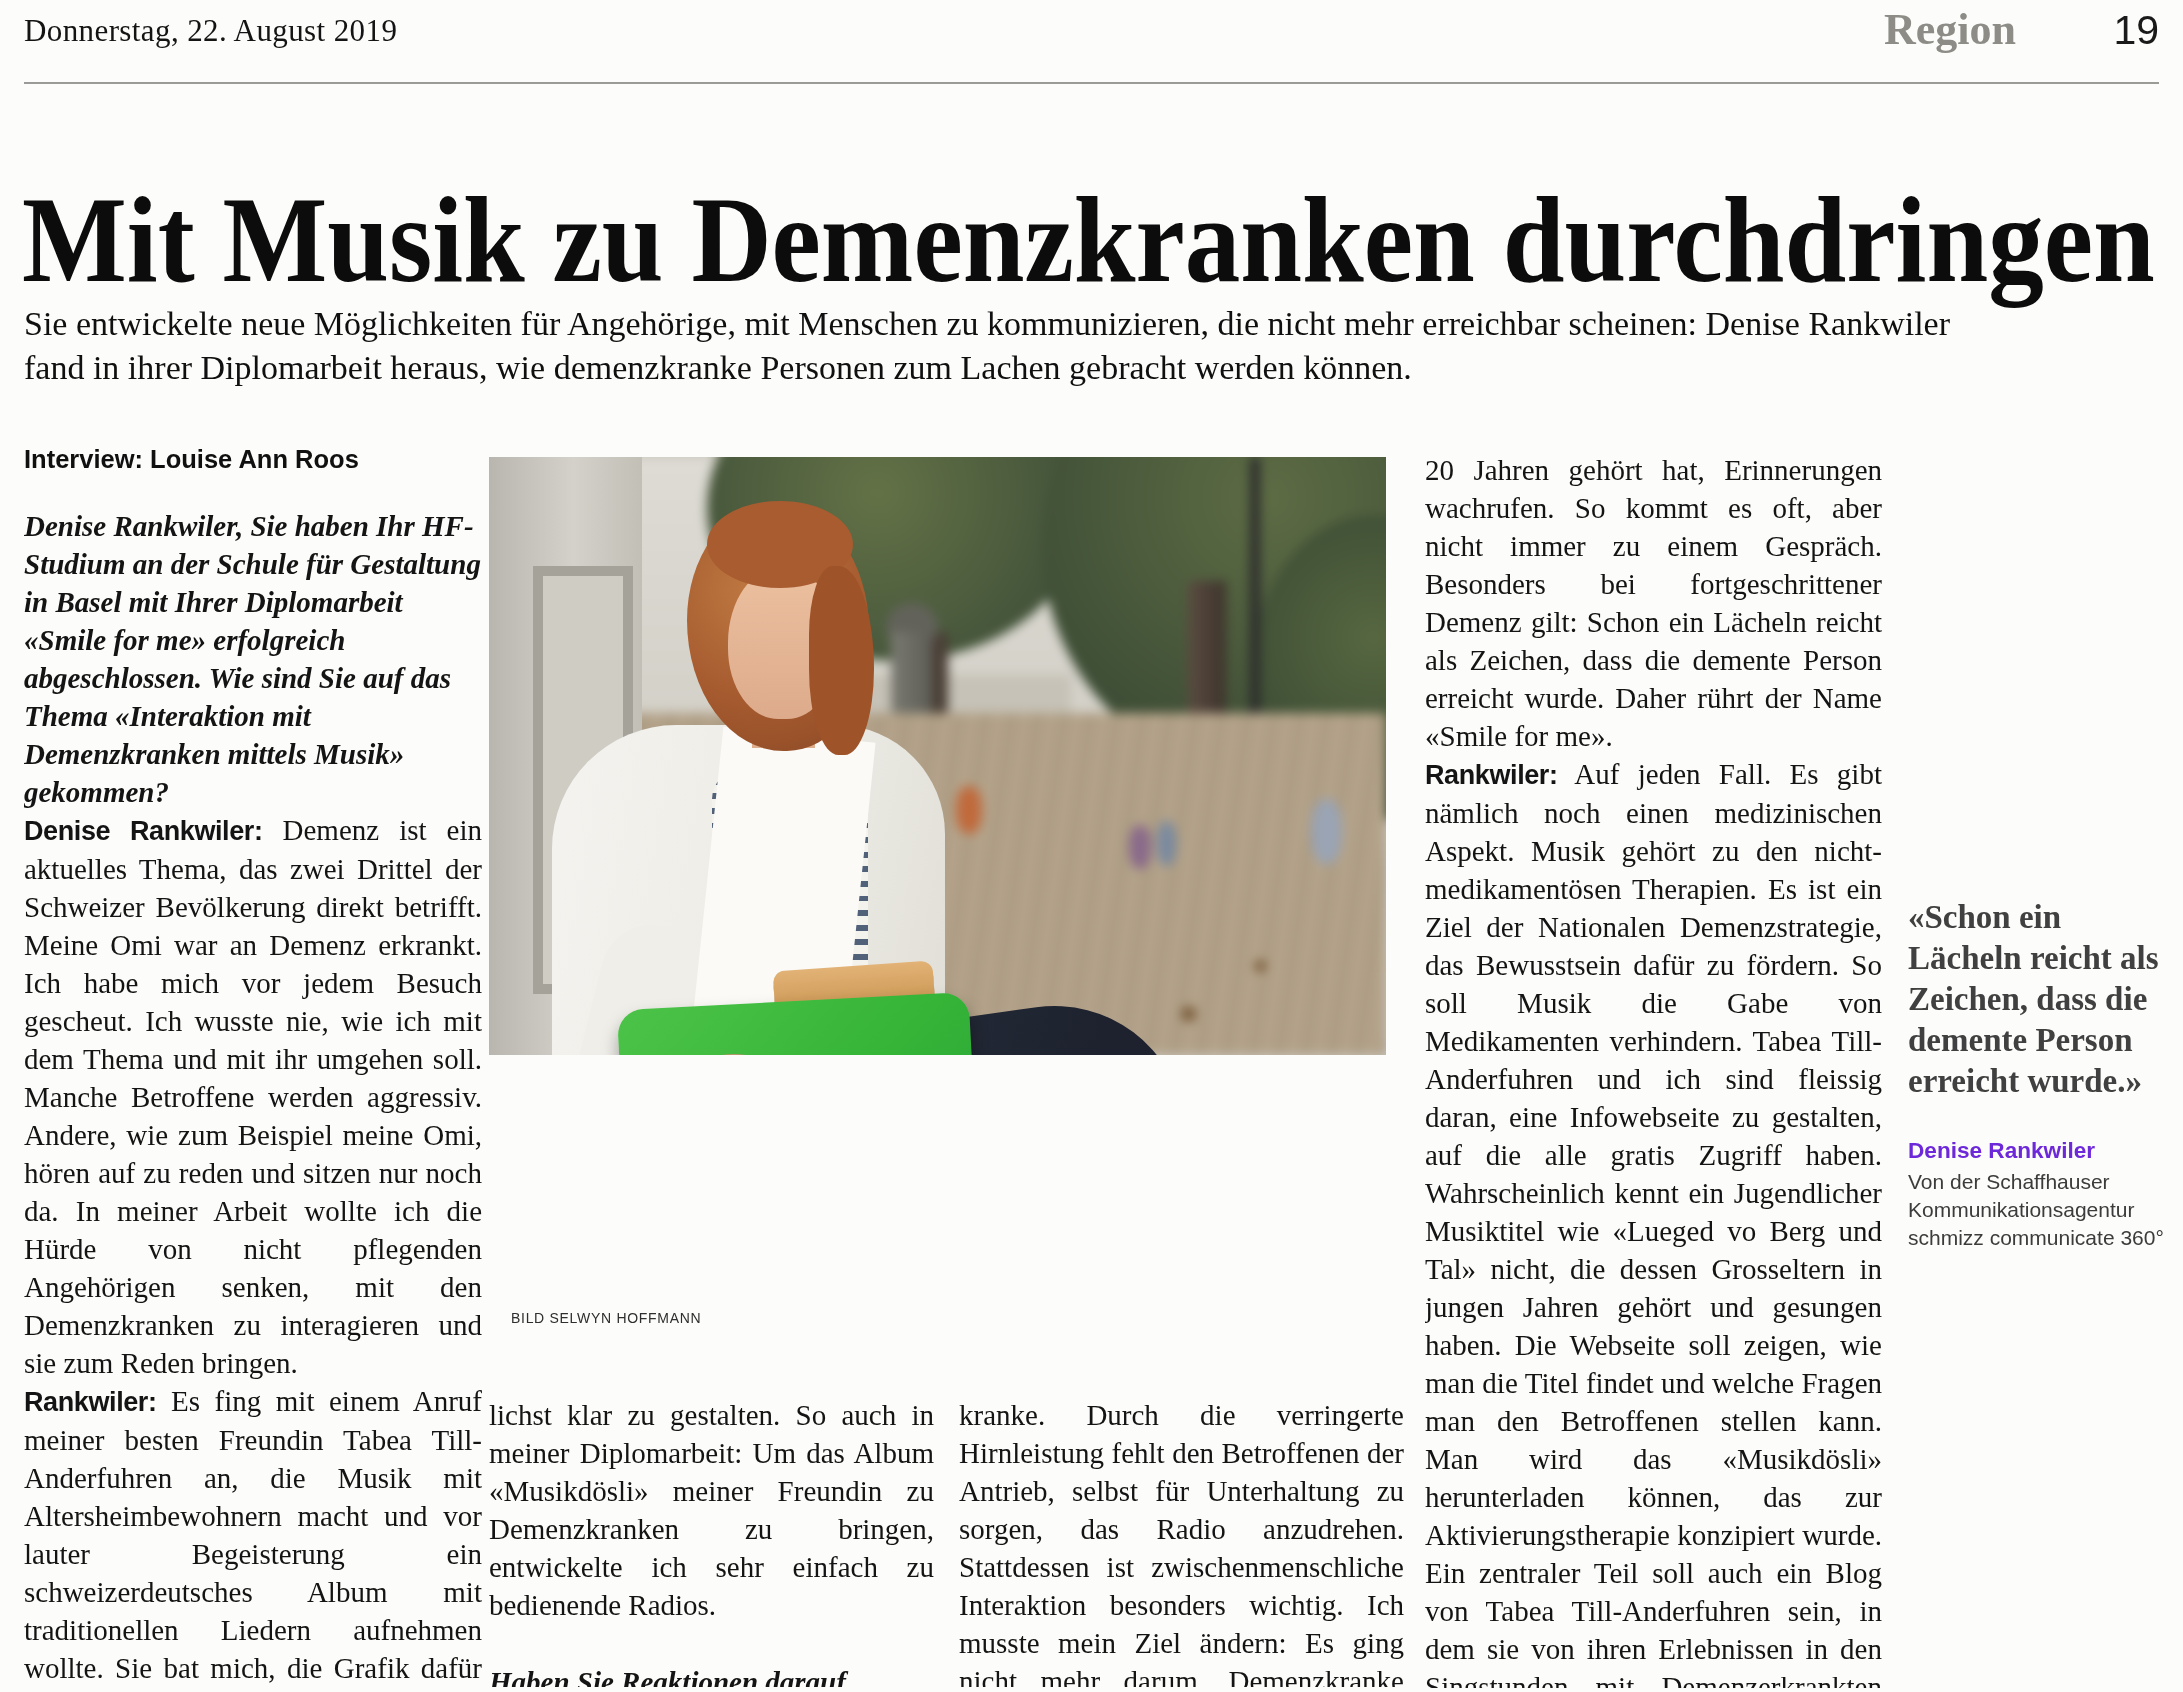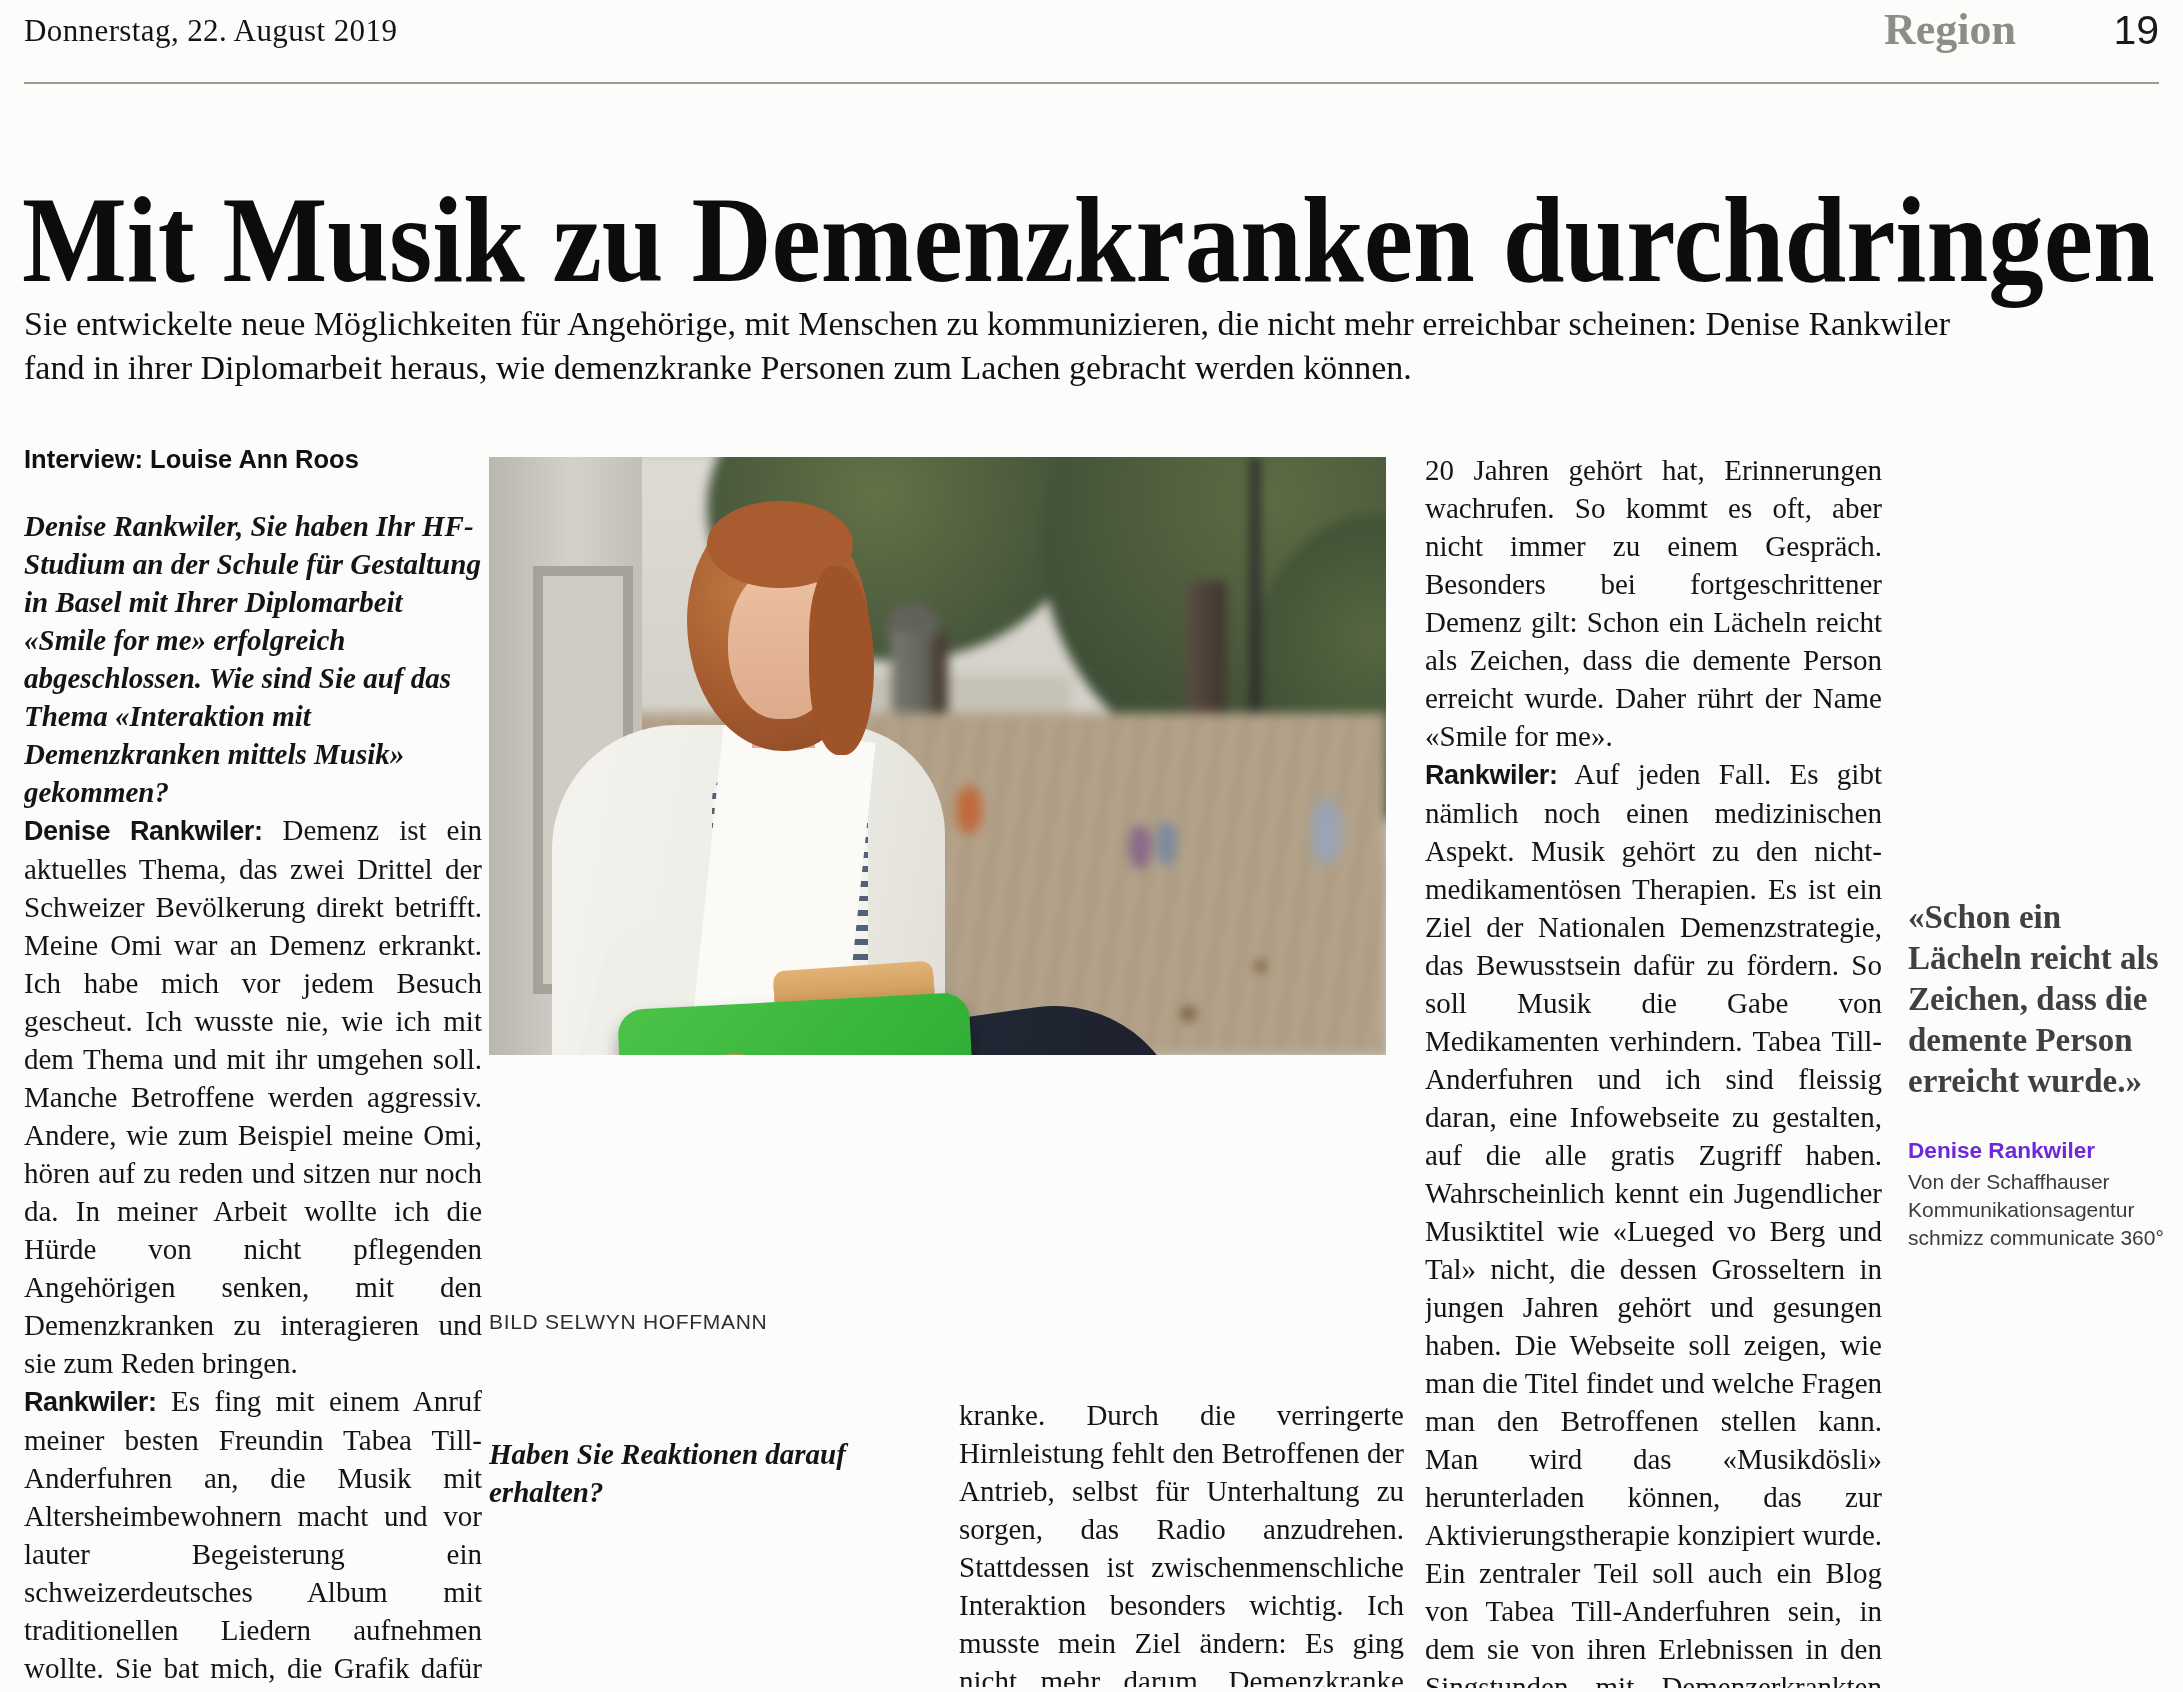--- a/index.html
+++ b/index.html
@@ -87,21 +87,21 @@
     background:radial-gradient(circle at 45% 40%,#cfa97c,#b08a5c 80%);}
   .radio-label{left:393px;top:712px;width:89px;height:38px;border-radius:20.4px;
     background:#d9aa6b;border:2.9px solid #8c6a3a;display:flex;align-items:center;justify-content:center;
     font-family:"Liberation Sans",sans-serif;font-weight:bold;font-size:19px;color:#6b4e26;letter-spacing:1.5px;}
   .hand-l{left:143px;top:742px;width:61px;height:80px;border-radius:45%;background:#ddab8c;}
   .hand-r{left:437px;top:750px;width:65px;height:70px;border-radius:45%;background:#d8a585;}
   .sleeve-l{left:87px;top:466px;width:109px;height:306px;border-radius:51px;background:#efeee9;transform:rotate(14deg);}
   
   .cap-row{position:absolute;left:489px;top:1310px;width:897px;display:flex;justify-content:space-between;align-items:baseline;}
   .cap{font-family:"Liberation Sans",sans-serif;font-weight:bold;font-size:27px;color:#101010;}
-  .credit{font-family:"Liberation Sans",sans-serif;font-weight:300;font-size:21px;color:#2e2e2e;letter-spacing:0.7px;}
+  .credit{font-family:"Liberation Sans",sans-serif;font-weight:300;font-size:14px;color:#2e2e2e;letter-spacing:0.7px;margin-left:22px;}
   
   .pq{position:absolute;left:1908px;top:897px;width:271px;}
   .pq-text{font-size:33px;line-height:41px;font-weight:bold;color:#404040;}
   .pq-name{margin-top:36px;font-family:"Liberation Sans",sans-serif;font-weight:bold;font-size:22.6px;color:#6d28d9;}
   .pq-role{margin-top:4.4px;font-family:"Liberation Sans",sans-serif;font-weight:300;font-size:21px;line-height:28px;color:#3c3c3c;}
 </style>
 </head>
 <body>
 
 <div class="page">
@@ -170,20 +170,21 @@
     <div class="hand-l"></div>
     <div class="hand-r"></div>
     <div class="radio-label">KOTO</div>
   </div>
 
   <div class="cap-row">
     <span class="credit">BILD SELWYN HOFFMANN</span>
   </div>
 
   <div class="col col2">
+    <p class="a">lichst klar zu gestalten. So auch in meiner Diplomarbeit: Um das Album «Musikdösli» meiner Freundin zu Demenzkranken zu bringen, entwickelte ich sehr einfach zu bedienende Radios.</p>
     <p class="q">Haben Sie Reaktionen darauf erhalten?</p>
 
   </div>
 
   <div class="col col3">
     <p class="a">kranke. Durch die verringerte Hirnleistung fehlt den Betroffenen der Antrieb, selbst für Unterhaltung zu sorgen, das Radio anzudrehen. Stattdessen ist zwischenmenschliche Interaktion besonders wichtig. Ich musste mein Ziel ändern: Es ging nicht mehr darum, Demenzkranke dauernd mit Liedern zu berieseln. Stattdessen sollte Musik, die die Person mit vielleicht</p>
   </div>
 
   <div class="col col4">
     <p class="a">20 Jahren gehört hat, Erinnerungen wachrufen. So kommt es oft, aber nicht immer zu einem Gespräch. Besonders bei fortgeschrittener Demenz gilt: Schon ein Lächeln reicht als Zeichen, dass die demente Person erreicht wurde. Daher rührt der Name «Smile for me».</p>

